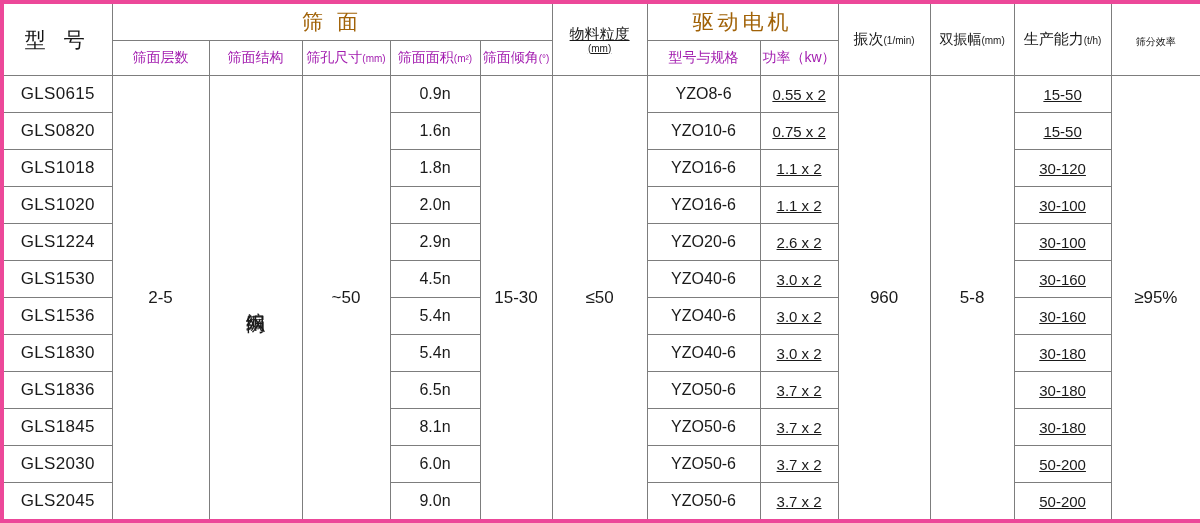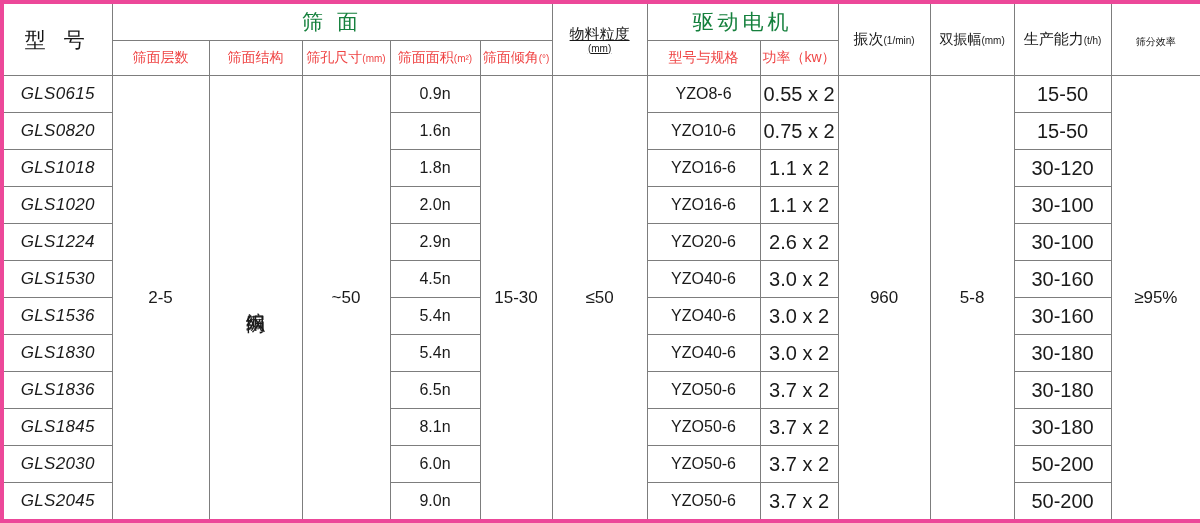--- a/index.html
+++ b/index.html
@@ -36,27 +36,27 @@
     font-weight: normal;
     background: #ffffff;
   }
   
   .hdr {
     background: #e3e3e3;
   }
   .hdr-main {
     font-size: 21px;
     letter-spacing: 4px;
-    color: #15803d;
+    color: #a16207;
     height: 36px;
     margin-left: 44px;
   }
   .hdr-sub {
     font-size: 14px;
-    color: #ef4444;
+    color: #a21caf;
     height: 34px;
   }
   .hdr-model {
     font-size: 21px;
     letter-spacing: 6px;
     color: #141414;
   }
   .unit {
     font-size: 10px;
     vertical-align: baseline;
@@ -70,27 +70,27 @@
   .hdr-two-line {
     font-size: 15px;
     line-height: 18px;
     text-decoration: underline;
   }
   
   .cell-model {
     font-size: 17px;
     height: 36px;
     letter-spacing: 0.3px;
-    font-style: italic;
   }
   .cell-val {
     font-size: 16px;
   }
   .cell-val-sm {
-    font-size: 20px;
+    font-size: 15px;
+    text-decoration: underline;
   }
   .vert-merge {
     font-size: 17px;
     margin-left: 16px;
   }
   .vert-text {
     font-size: 19px;
     line-height: 26px;
     letter-spacing: 2px;
     writing-mode: vertical-rl;

